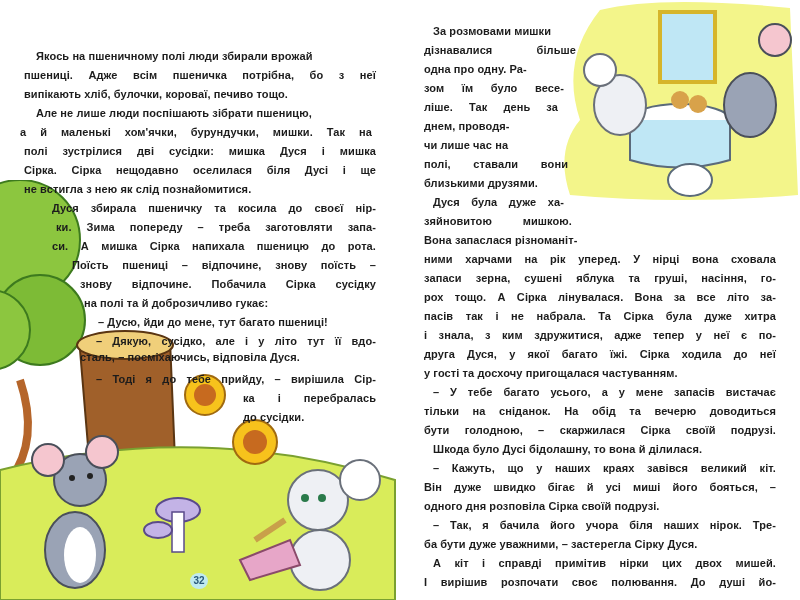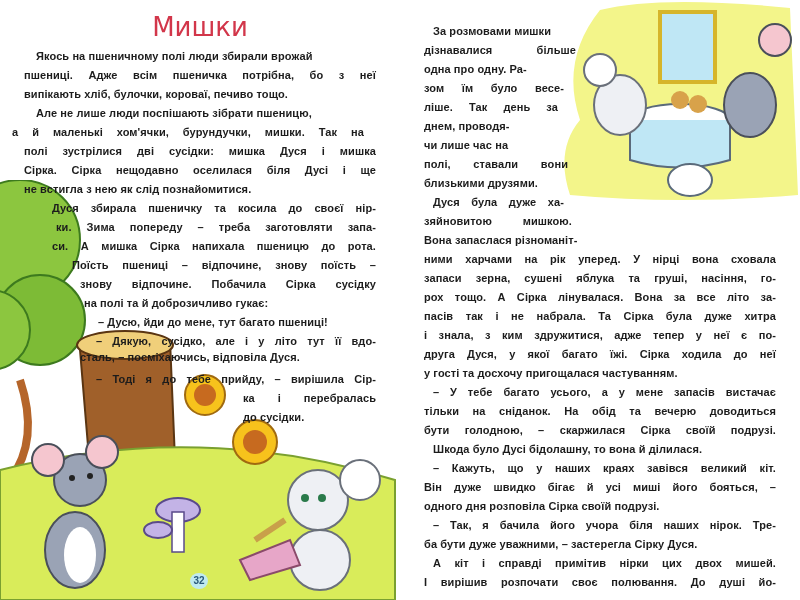--- a/index.html
+++ b/index.html
@@ -14,21 +14,20 @@
   .just { text-align:justify; text-align-last:justify; white-space:normal; }
   
   .art { position:absolute; }
   .pagenum { position:absolute; font-size:10px; font-weight:bold; color:#2a5a7a;
              background:#bfeaf0; border-radius:50%; width:18px; height:16px; text-align:center; line-height:16px; }
 </style>
 </head>
 <body>
 
 <div class="page page-left">
-  <div class="title">Мишки</div>
 
   <svg class="art" style="left:0;top:180px" width="400" height="420" viewBox="0 0 400 420">
 
     <g>
       <circle cx="20" cy="60" r="60" fill="#8cc63f" stroke="#3d7a1e" stroke-width="2"></circle>
       <circle cx="40" cy="140" r="45" fill="#7dbb36" stroke="#3d7a1e" stroke-width="2"></circle>
       <circle cx="-10" cy="150" r="40" fill="#8cc63f" stroke="#3d7a1e" stroke-width="2"></circle>
       <path d="M20 200 Q40 260 10 300" stroke="#b5652a" stroke-width="8" fill="none"></path>
     </g>
 
@@ -71,21 +70,21 @@
       <rect x="172" y="332" width="12" height="40" fill="#ffffff" stroke="#5a4a8a" stroke-width="1.5"></rect>
       <ellipse cx="158" cy="350" rx="14" ry="8" fill="#c3b3e6" stroke="#5a4a8a" stroke-width="2"></ellipse>
     </g>
   </svg>
 
   <div>
     <div class="line" style="left:36px;top:47px">Якось на пшеничному полі люди збирали врожай</div>
     <div class="line just" style="left:24px;top:66px;width:352px">пшениці. Адже всім пшеничка потрібна, бо з неї</div>
     <div class="line" style="left:24px;top:85px">випікають хліб, булочки, короваї, печиво тощо.</div>
     <div class="line" style="left:36px;top:104px">Але не лише люди поспішають зібрати пшеницю,</div>
-    <div class="line just" style="left:12px;top:123px;width:352px">а й маленькі хом'ячки, бурундучки, мишки. Так на</div>
+    <div class="line just" style="left:20px;top:123px;width:352px">а й маленькі хом'ячки, бурундучки, мишки. Так на</div>
     <div class="line just" style="left:24px;top:142px;width:352px">полі зустрілися дві сусідки: мишка Дуся і мишка</div>
     <div class="line just" style="left:24px;top:161px;width:352px">Сірка. Сірка нещодавно оселилася біля Дусі і ще</div>
     <div class="line" style="left:24px;top:180px">не встигла з нею як слід познайомитися.</div>
     <div class="line just" style="left:52px;top:199px;width:324px">Дуся збирала пшеничку та косила до своєї нір-</div>
     <div class="line just" style="left:56px;top:218px;width:320px">ки. Зима попереду – треба заготовляти запа-</div>
     <div class="line just" style="left:52px;top:237px;width:324px">си. А мишка Сірка напихала пшеницю до рота.</div>
     <div class="line just" style="left:72px;top:256px;width:304px">Поїсть пшениці – відпочине, знову поїсть –</div>
     <div class="line just" style="left:80px;top:275px;width:296px">знову відпочине. Побачила Сірка сусідку</div>
     <div class="line" style="left:84px;top:294px">на полі та й доброзичливо гукає:</div>
     <div class="line" style="left:98px;top:313px">– Дусю, йди до мене, тут багато пшениці!</div>

